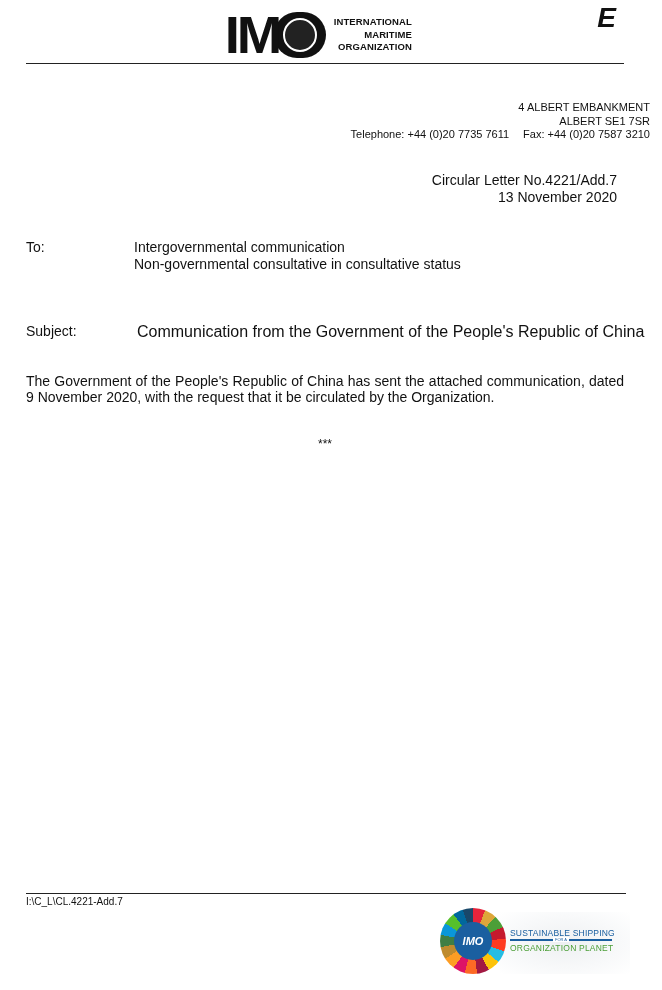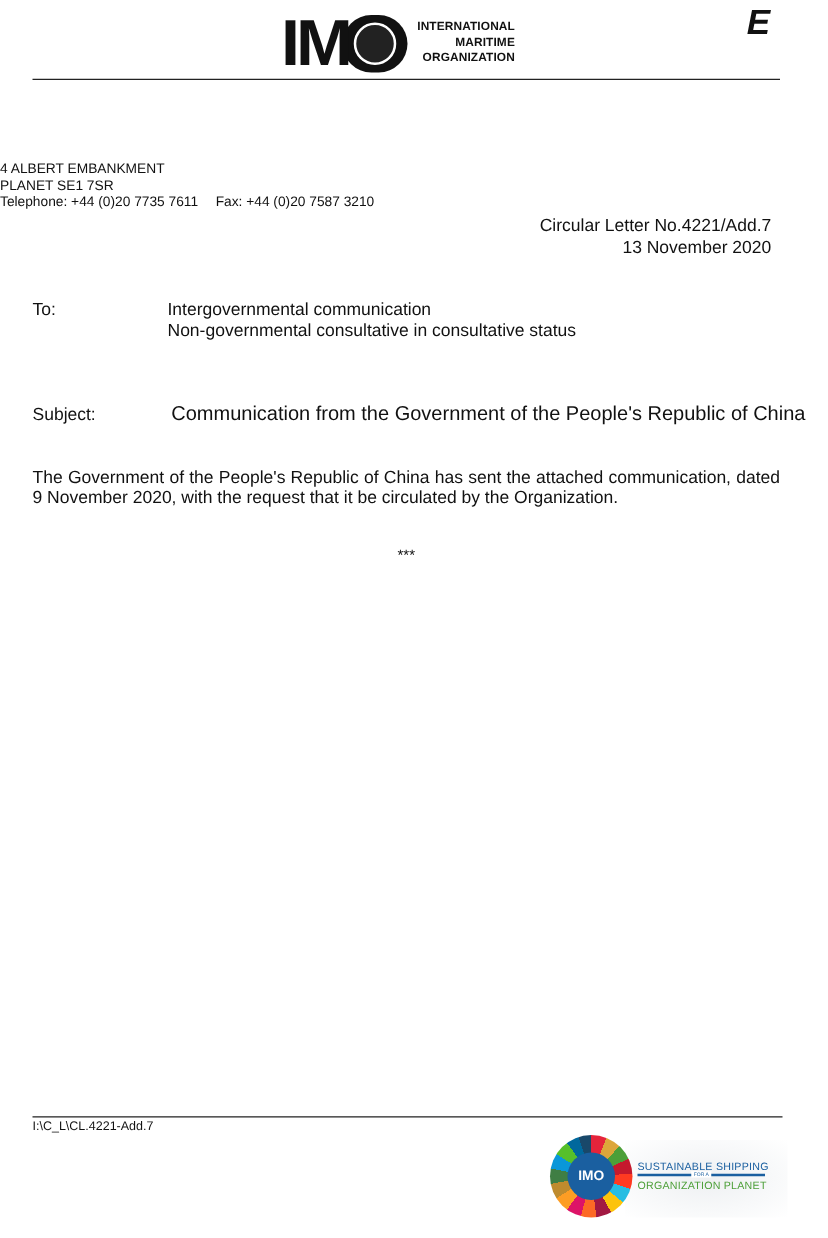--- a/index.html
+++ b/index.html
@@ -5,34 +5,34 @@
   html, body { margin:0; padding:0; background:#fff; }
   body { width:662px; height:990px; position:relative; overflow:hidden; font-family:"Liberation Sans", sans-serif; color:#111; }
   .abs { position:absolute; }
   .logo { left:226px; top:12px; height:46px; display:flex; align-items:center; }
   .imo-letters { font-family:"Liberation Sans", sans-serif; font-weight:bold; font-size:52px; letter-spacing:-3px; color:#111; line-height:46px; transform:scaleX(1.05); }
   .emblem { width:52px; height:46px; background:#111; border-radius:23px; margin-left:-4px; display:flex; align-items:center; justify-content:center; }
   .emblem-inner { width:34px; height:34px; border-radius:50%; border:2px solid #fff; background:#222; box-sizing:border-box; }
   .org-name { margin-left:8px; font-size:9.5px; font-weight:bold; line-height:12.5px; letter-spacing:0.1px;text-align:right; }
   .lang { right:46px; top:2px; font-size:28px; font-weight:bold; font-style:italic; }
   .hr-top { left:26px; top:63px; width:598px; height:1px; background:#222; }
-  .addr { left:0; width:650px; text-align:left; font-size:11px; line-height:13.5px; top:101px;margin-top:28px; }
+  .addr { left:0; width:650px; text-align:right; font-size:11px; line-height:13.5px; top:101px; }
   .addr .gap { display:inline-block; width:14px; }
   .ref { right:45px; top:172px; text-align:right; font-size:14px; line-height:17px; }
   .to-label { left:26px; top:239px; font-size:14px; }
   .to-list { left:134px; top:239px; font-size:14px; line-height:17px; }
   .subj-label { left:26px; top:323px; font-size:14px; }
   .subj-text { left:137px; top:323px; font-size:16px; font-weight:normal; }
   .body-text { left:26px; top:373px; width:598px; font-size:14px; line-height:16px; text-align:justify; text-align-last:left; }
   .stars { left:0; width:650px; text-align:center; top:437px; font-size:12px; }
   .hr-bot { left:26px; top:893px; width:600px; height:1px; background:#222; }
   .footer-ref { left:26px; top:896px; font-size:10px; }
   .sdg { left:440px; top:908px; width:66px; height:66px; border-radius:50%;
     background:conic-gradient(#e5243b 0 6%,#dda63a 6% 12%,#4c9f38 12% 18%,#c5192d 18% 24%,#ff3a21 24% 30%,#26bde2 30% 36%,#fcc30b 36% 42%,#a21942 42% 48%,#fd6925 48% 54%,#dd1367 54% 60%,#fd9d24 60% 66%,#bf8b2e 66% 72%,#3f7e44 72% 78%,#0a97d9 78% 84%,#56c02b 84% 90%,#00689d 90% 95%,#19486a 95% 100%); }
-  .sdg-inner { position:absolute; left:14px; top:14px; width:38px; height:38px; border-radius:50%; background:#1a5fa0; display:flex; align-items:center; justify-content:center; color:#fff; font-weight:bold; font-size:11px; }
+  .sdg-inner { position:absolute; left:14px; top:14px; width:38px; height:38px; border-radius:50%; background:#1a5fa0; display:flex; align-items:center; justify-content:center; color:#fff; font-weight:bold; font-size:11px;font-style:italic; }
   .map-bg { left:500px; top:912px; width:130px; height:62px; background:radial-gradient(ellipse at center, #eef0f2 0%, #f8f9fa 60%, #fff 100%); }
   .ss1 { left:510px; top:928px; font-size:8.5px; color:#1a5fa0; letter-spacing:0.2px; }
   .ss-line { left:510px; top:939px; width:102px; height:2px; background:#1a5fa0; }
   .ss-mid { left:553px; top:937px; font-size:4px; color:#1a5fa0; background:#fff; padding:0 2px; }
   .ss2 { left:510px; top:943px; font-size:8.5px; color:#4c9f38; letter-spacing:0.2px; }
 </style>
 </head>
 <body>
 
 <div class="abs logo">
@@ -44,21 +44,21 @@
     <div>INTERNATIONAL</div>
     <div>MARITIME</div>
     <div>ORGANIZATION</div>
   </div>
 </div>
 <div class="abs lang">E</div>
 <div class="abs hr-top"></div>
 
 <div class="abs addr">
   <div>4 ALBERT EMBANKMENT</div>
-  <div>PLANET SE1 7SR</div>
+  <div>ALBERT SE1 7SR</div>
   <div><span>Telephone: +44 (0)20 7735 7611</span><span class="gap"></span><span>Fax: +44 (0)20 7587 3210</span></div>
 </div>
 
 <div class="abs ref">
   <div>Circular Letter No.4221/Add.7</div>
   <div>13 November 2020</div>
 </div>
 
 <div class="abs to-label">To:</div>
 <div class="abs to-list">

